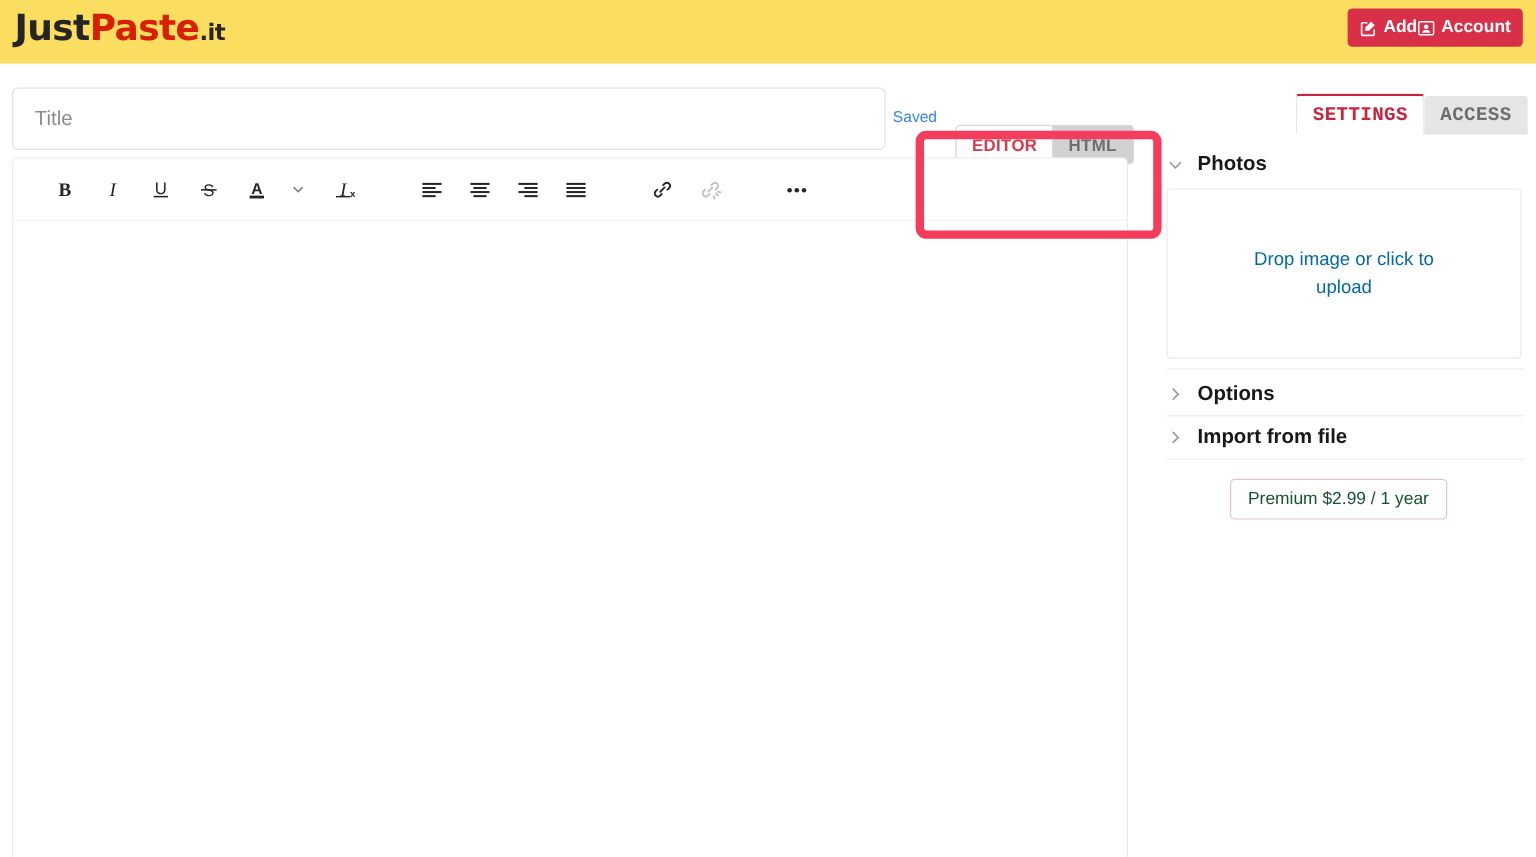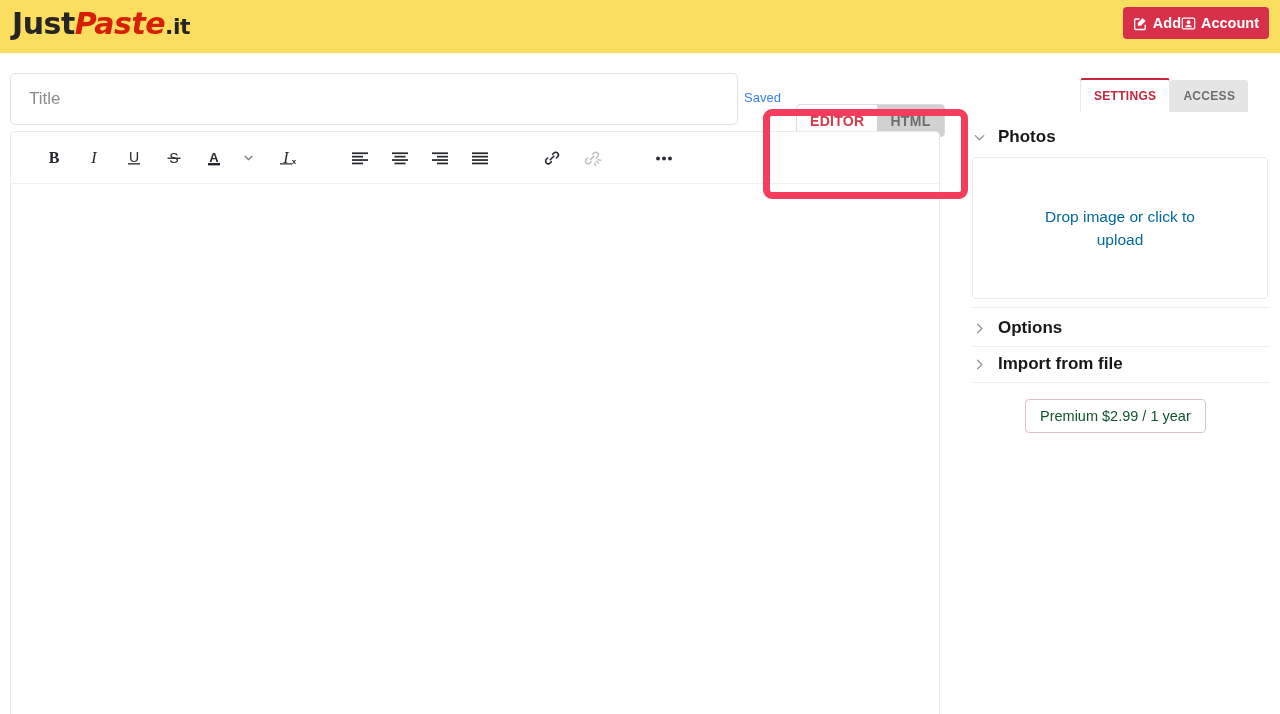--- a/index.html
+++ b/index.html
@@ -23,22 +23,22 @@
   #logo {
     position: absolute;
     left: 12px; top: 6px;
     font-size: 30px;
     font-weight: bold;
     letter-spacing: -0.5px;
     white-space: nowrap;
     font-family: "DejaVu Sans", sans-serif;
   }
   #logo .p1 { color: #262424; }
-  #logo .p2 { color: #D81E05; font-style: italic; }
-  #logo .p3 { color: #262424; font-size: 22px; }
+  #logo .p2 { color: #D81E05; }
+  #logo .p3 { color: #262424; font-size: 19px; }
 
   #header-actions {
     position: absolute;
     right: 11px; top: 7px;
     height: 32px;
     background: #D9304A;
     border-radius: 4px;
     display: flex;
     align-items: center;
     padding: 0 10px;
@@ -183,26 +183,27 @@
     position: absolute;
     left: 118px; top: 25px;
     display: flex;
     height: 34px;
   }
   .sb-tab {
     display: flex;
     align-items: center;
     justify-content: center;
     padding: 0 13px;
-    font-size: 12px;
+    font-size: 16px;
     font-weight: bold;
     letter-spacing: 0.3px;
     cursor: pointer;
     user-select: none;
     box-sizing: border-box;
+    font-family: Liberation Mono, monospace;
   }
   .sb-tab.active {
     background: #ffffff;
     color: #C7263E;
     border-top: 2px solid #C7263E;
     border-left: 1px solid #e6e6e6;
     border-right: 1px solid #e6e6e6;
     border-radius: 3px 3px 0 0;
   }
   .sb-tab.inactive {

